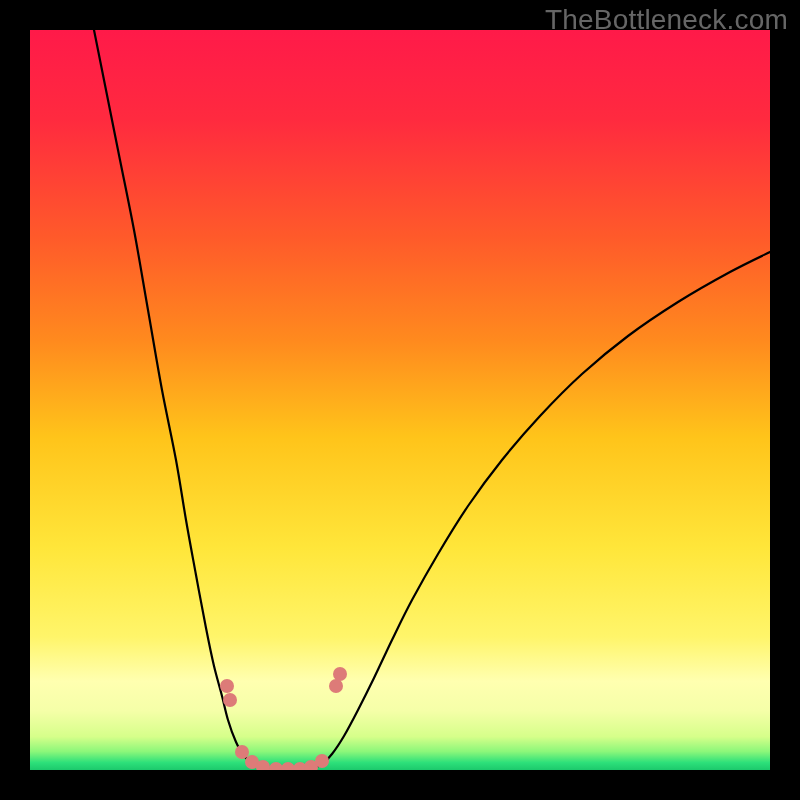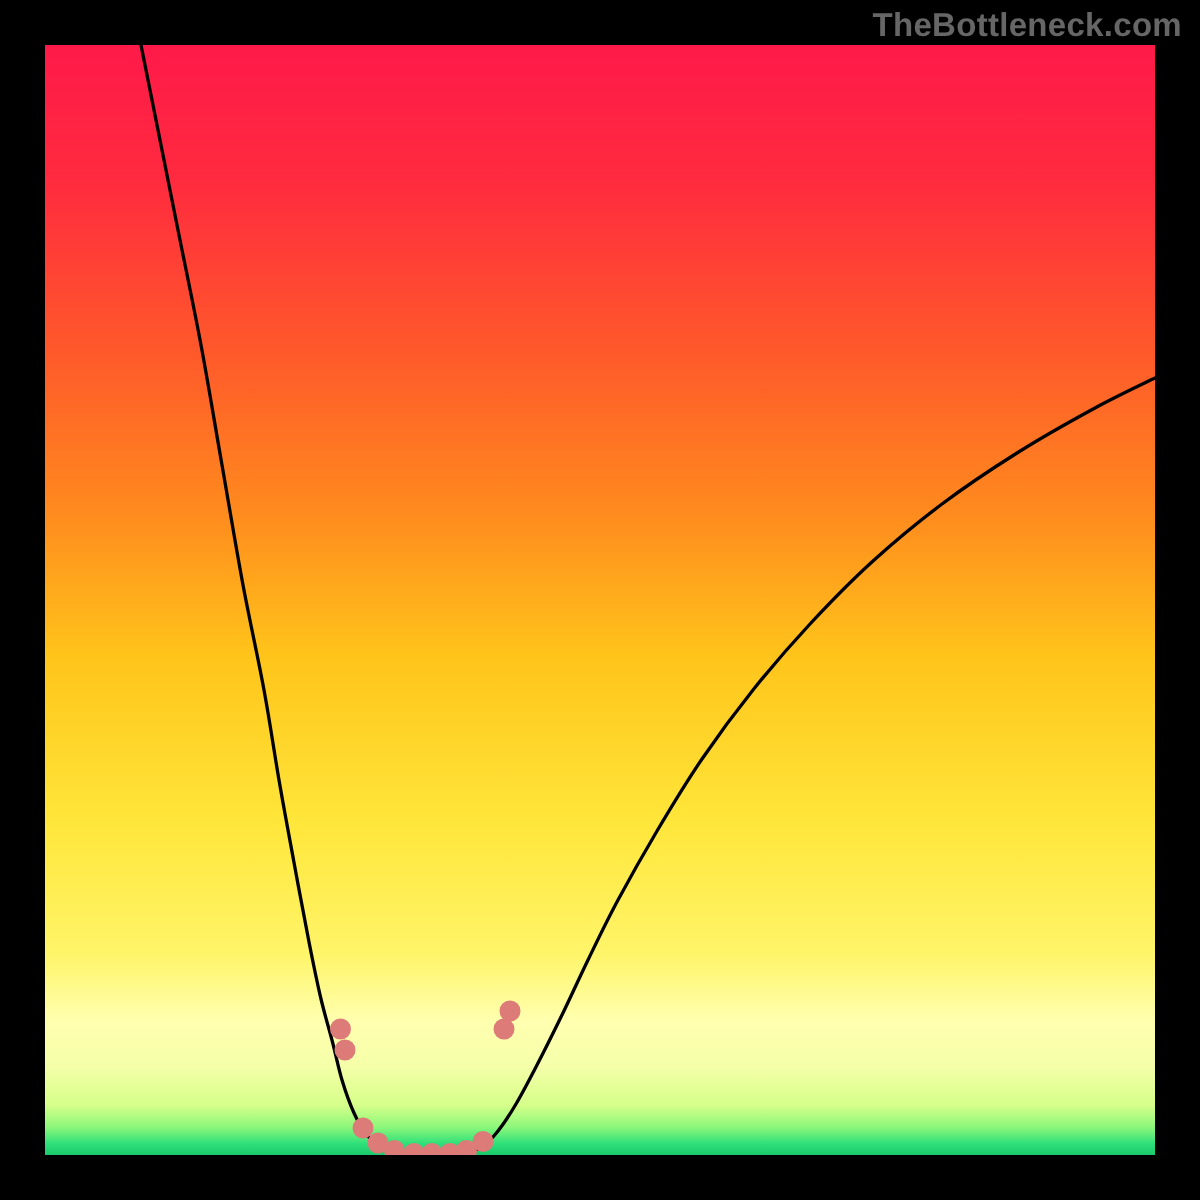--- a/index.html
+++ b/index.html
@@ -14,22 +14,22 @@
     position: relative;
     width: 800px;
     height: 800px;
     background: #000;
   }
   .watermark {
     position: absolute;
     top: 4px;
     right: 12px;
     font-family: Arial, Helvetica, sans-serif;
-    font-size: 22px;
-    font-weight: 700;
+    font-size: 28px;
+    font-weight: 400;
     color: #666;
     letter-spacing: 0.2px;
     z-index: 10;
   }
   .plot-area {
     position: absolute;
     left: 30px;
     top: 30px;
     width: 740px;
     height: 740px;

